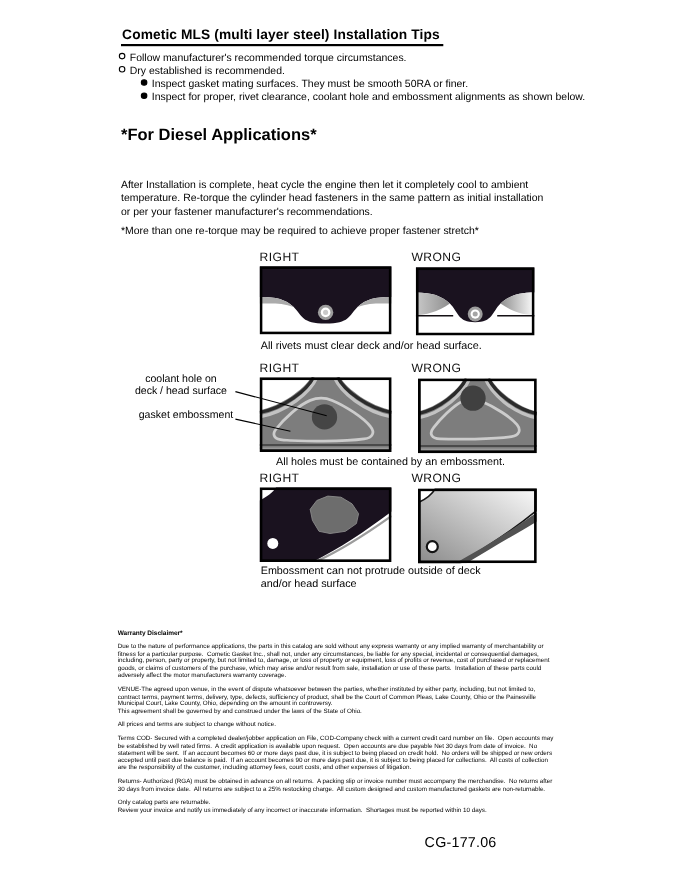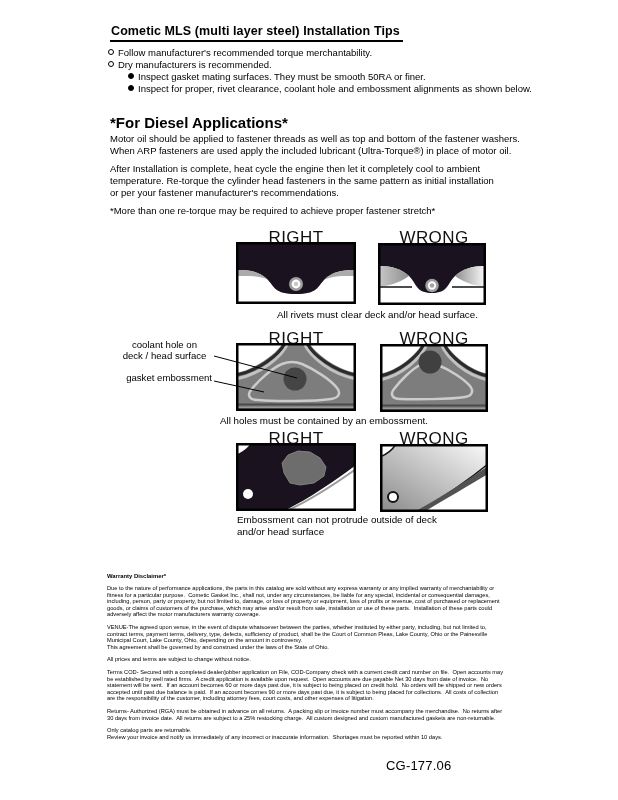--- a/index.html
+++ b/index.html
@@ -17,58 +17,56 @@
   .bline { white-space:nowrap; }
   .bline.sub { padding-left:20px; }
   .ob, .fb { display:inline-block; width:4px; height:4px; border-radius:50%; margin-right:4px; vertical-align:1.5px; }
   .ob { border:1px solid #000; }
   .fb { background:#000; border:1px solid #000; }
   .h2 { position:absolute; left:110px; top:114px; font-size:15px; font-weight:bold; }
   .body { position:absolute; left:110px; margin:0; width:460px; font-size:9.5px; line-height:12.2px; white-space:pre-line; }
   .p-oil  { top:133px; }
   .p-heat { top:163px; }
   .p-note { top:205px; }
-  .figlabel { position:absolute; width:120px; text-align:center; font-size:17px; letter-spacing:0.4px; color:#111; }
+  .figlabel { position:absolute; width:120px; font-size:11px; letter-spacing:0.4px; color:#111; }
   .figlabel.right { left:236px; }
   .figlabel.wrong { left:374px; width:120px; }
   .r1 { top:228px; } .r2 { top:329px; } .r3 { top:429px; }
   .figbox { position:absolute; line-height:0; }
   .fb1R { left:236px; top:242px; } .fb1W { left:378px; top:243px; }
   .fb2R { left:236px; top:343px; } .fb2W { left:380px; top:344px; }
   .fb3R { left:236px; top:443px; } .fb3W { left:380px; top:444px; }
   .caption { position:absolute; font-size:9.8px; line-height:11.5px; white-space:pre-line; }
-  .cap1 { left:237px; top:309px;margin-left:40px; }
-  .cap2 { left:220px; top:415px; width:270px; text-align:left; }
+  .cap1 { left:237px; top:309px; }
+  .cap2 { left:220px; top:415px; width:270px; text-align:center; }
   .cap3 { left:237px; top:514px; }
   .anno { position:absolute; width:95px; text-align:right; font-size:9.6px; line-height:10.8px; white-space:pre-line; }
   .anno1 { left:117px; top:340px;text-align:center; }
   .anno2 { left:117px; top:373px; }
   .connectors { position:absolute; left:0; top:0; width:618px; height:800px; pointer-events:none; }
   .legal { position:absolute; left:107px; top:573px; width:440px; }
   .legal-h { font-size:5.9px; font-weight:bold; margin:0 0 6px 0; }
   .fine { font-size:5.7px; line-height:6.6px; margin:0 0 6px 0; white-space:pre-wrap; }
   .footer-code { position:absolute; left:386px; top:758px; font-size:13px; letter-spacing:0.2px; }
 </style>
 </head>
 <body>
 
 <div class="page">
 
   <h1 class="title">Cometic MLS (multi layer steel) Installation Tips</h1>
 
   <div class="intro">
-    <div class="bline"><span class="ob"></span><span>Follow manufacturer's recommended torque merchantability.</span></div>
-    <div class="bline"><span class="ob"></span><span>Dry manufacturers is recommended.</span></div>
+    <div class="bline"><span class="ob"></span><span>Follow manufacturer's recommended torque circumstances.</span></div>
+    <div class="bline"><span class="ob"></span><span>Dry established is recommended.</span></div>
     <div class="bline sub"><span class="fb"></span><span>Inspect gasket mating surfaces.  They must be smooth 50RA or finer.</span></div>
     <div class="bline sub"><span class="fb"></span><span>Inspect for proper, rivet clearance, coolant hole and embossment alignments as shown below.</span></div>
   </div>
 
   <div class="h2">*For Diesel Applications*</div>
-  <p class="body p-oil">Motor oil should be applied to fastener threads as well as top and bottom of the fastener washers.
-When ARP fasteners are used apply the included lubricant (Ultra-Torque®) in place of motor oil.</p>
   <p class="body p-note">*More than one re-torque may be required to achieve proper fastener stretch*</p>
   <p class="body p-heat">After Installation is complete, heat cycle the engine then let it completely cool to ambient
 temperature. Re-torque the cylinder head fasteners in the same pattern as initial installation
 or per your fastener manufacturer's recommendations.</p>
 
   <div class="figlabel right r1">RIGHT</div>
   <div class="figlabel wrong r1">WRONG</div>
 
   <div class="figbox fb1R">
     <svg width="120" height="62" viewBox="0 0 120 62">

